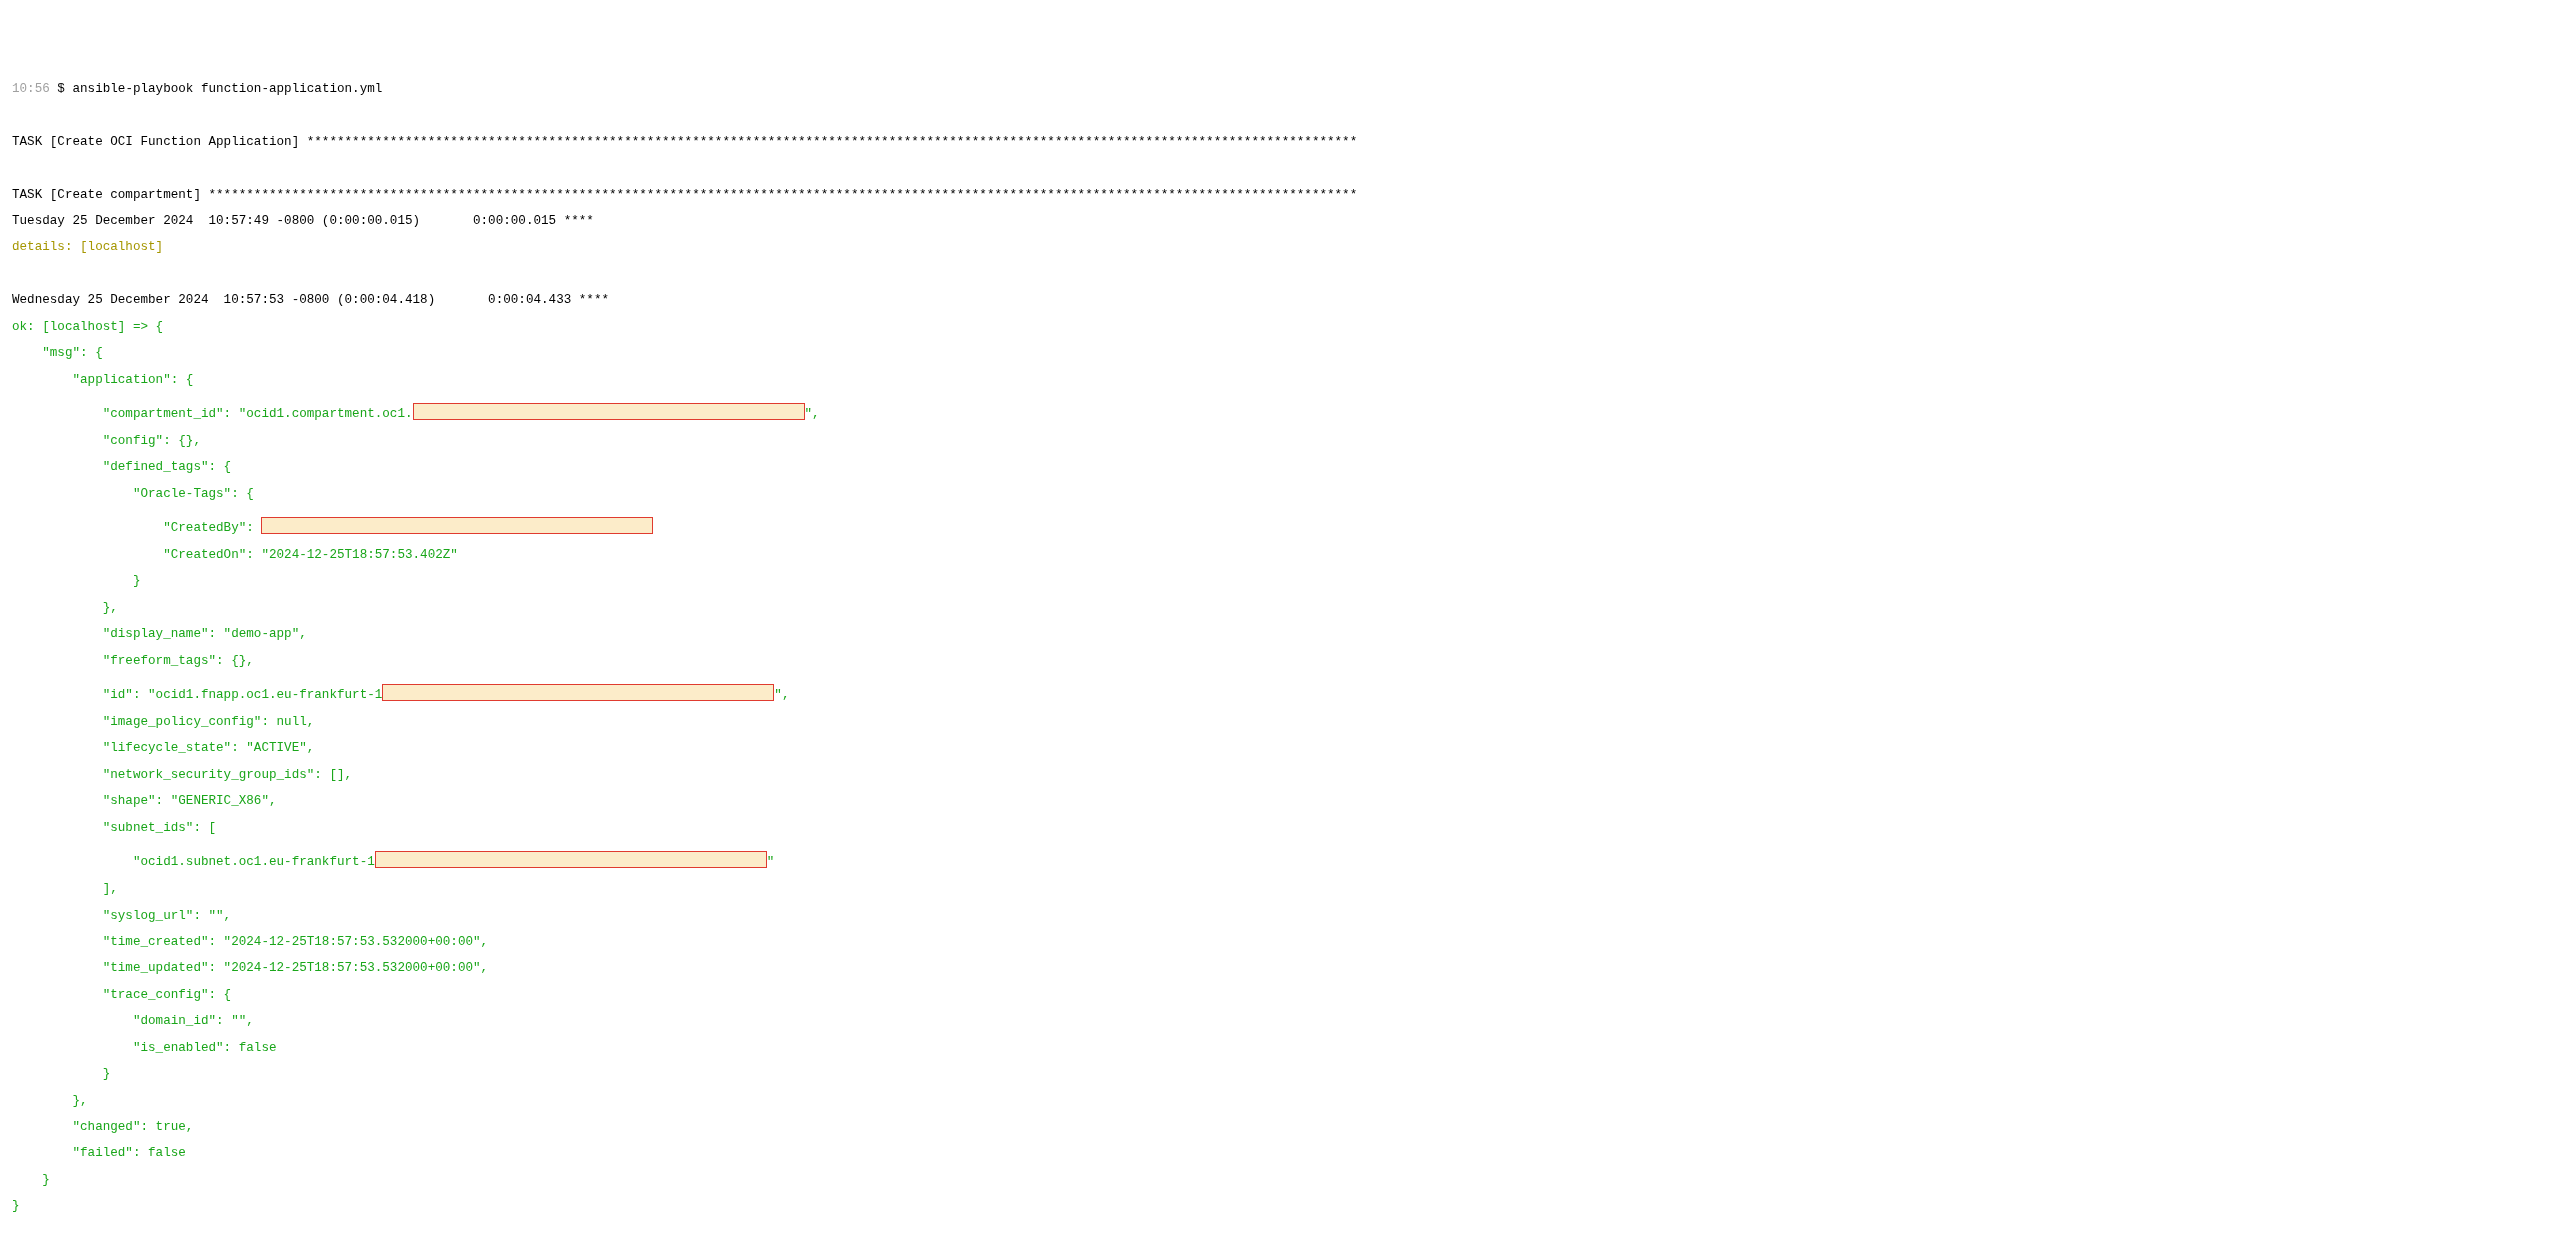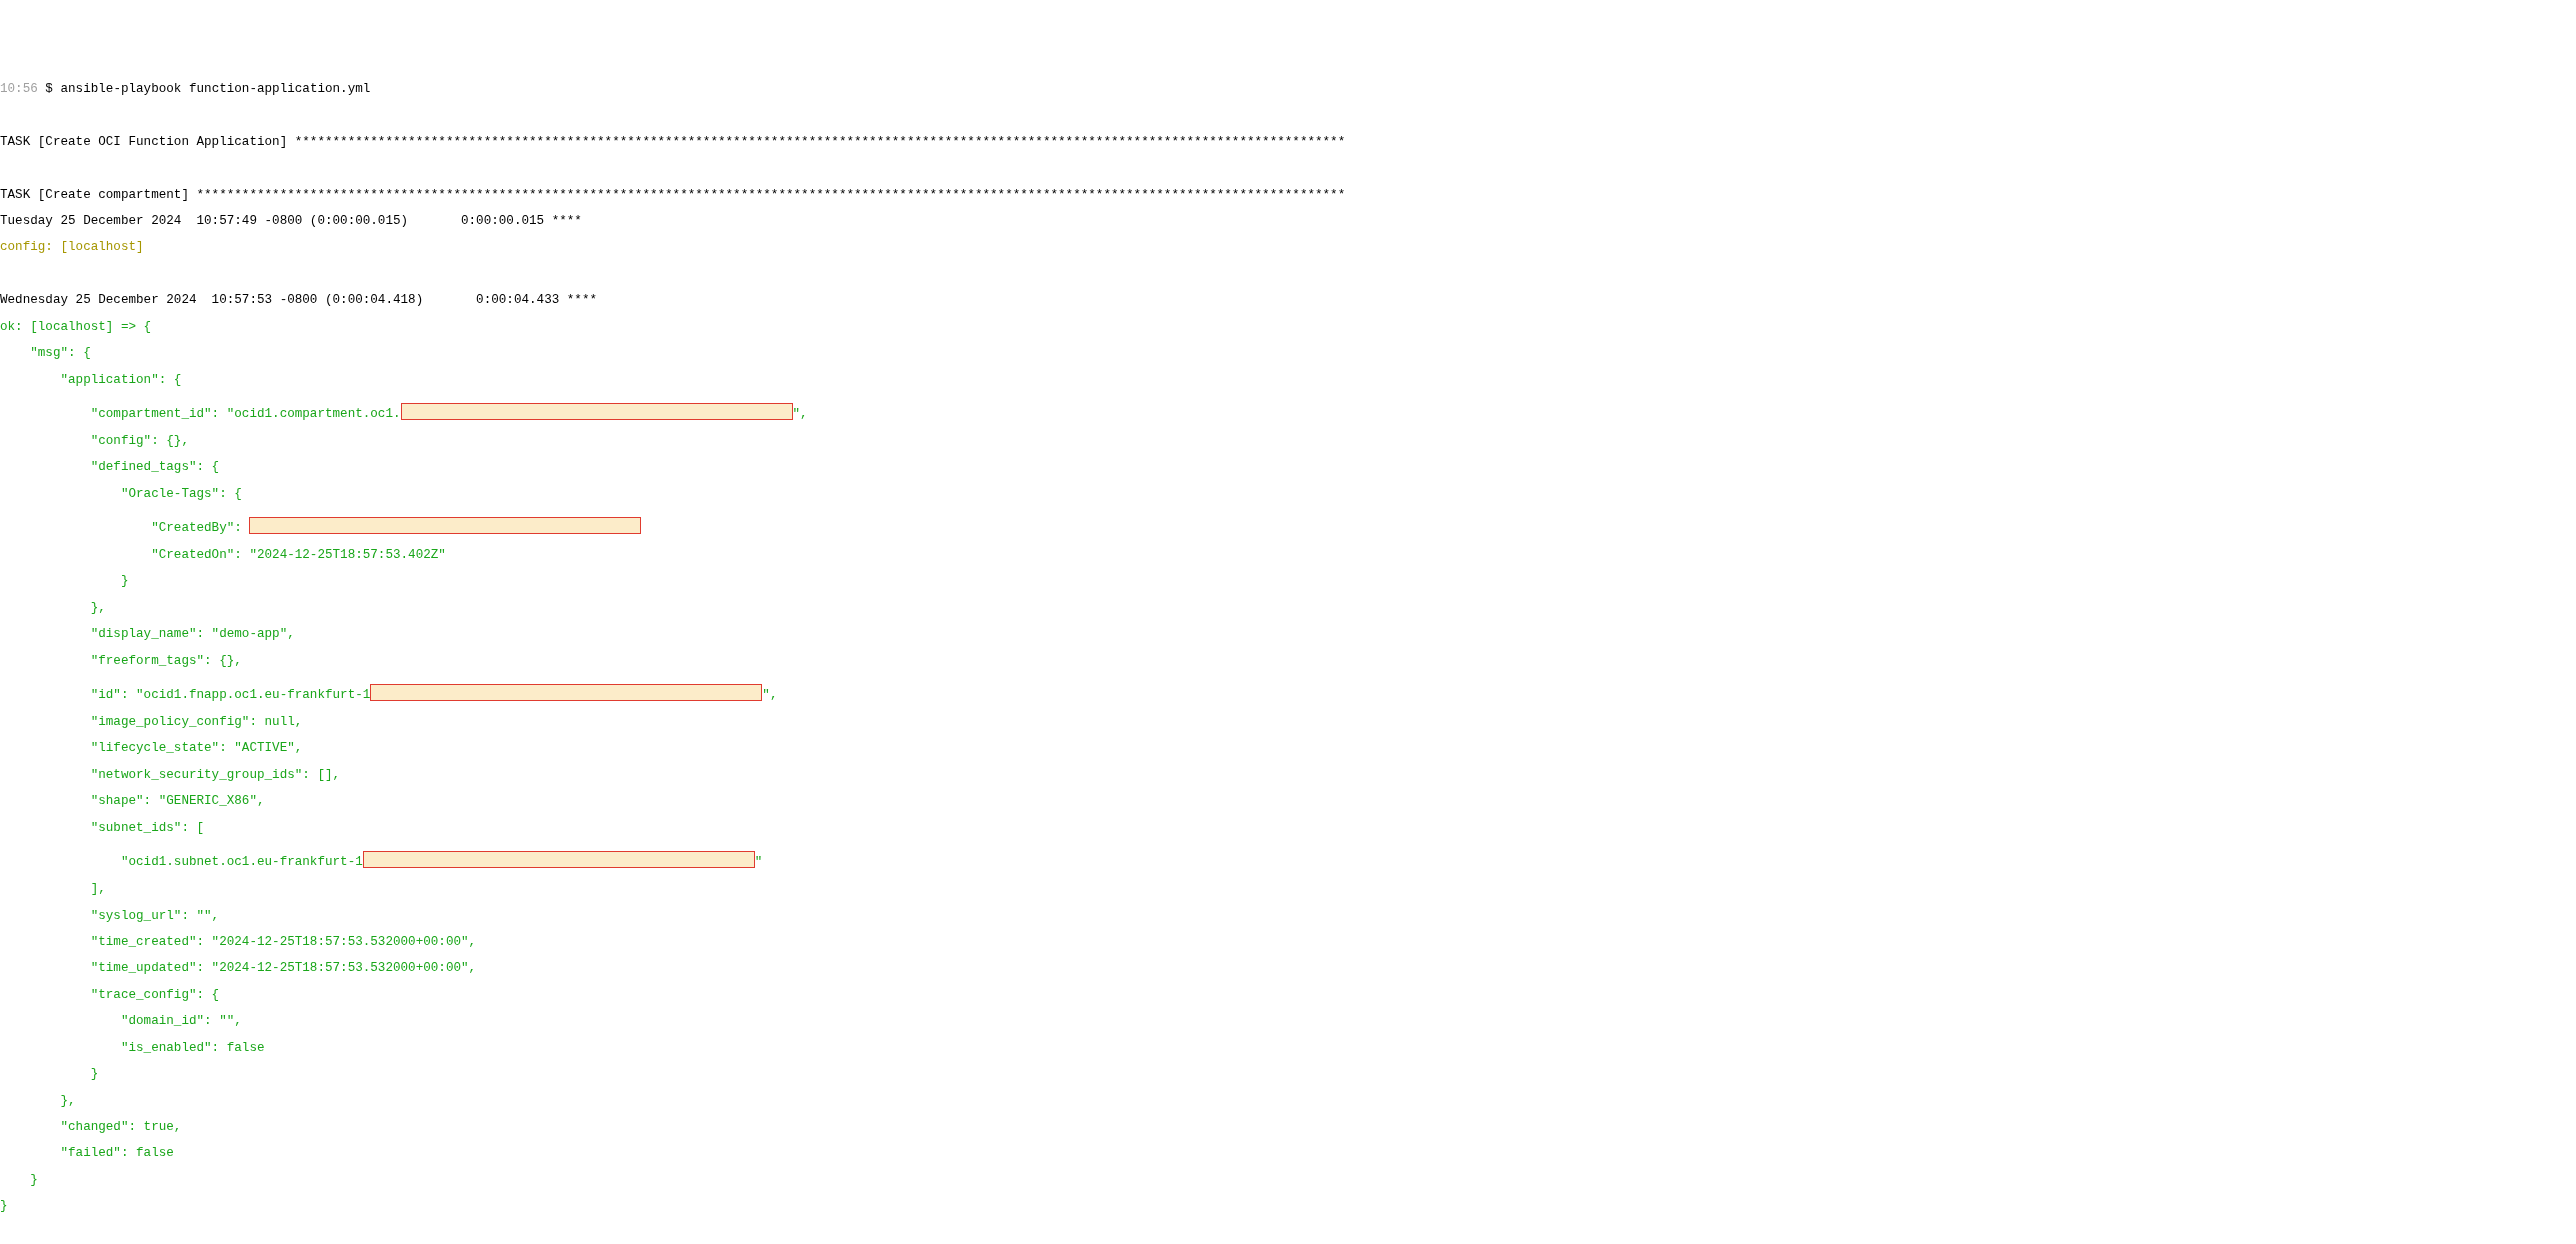--- a/index.html
+++ b/index.html
@@ -13,20 +13,21 @@
     white-space: pre;
     overflow-x: auto;
   }
   .term {
     padding: 3.5px 0 0 0;
     width: 2576px;
   }
   .line {
     position: relative;
     min-height: 13px;
+    margin-left: 12px;
   }
   .gray   { color: #a0a0a0; }
   .yellow { color: #a59600; }
   .green  { color: #1aa61a; font-family: Liberation Mono, monospace; }
   .redact {
     display: inline-block;
     position: relative;
     top: 2.6px;
     height: 17.4px;
     background: #fcecc9;
@@ -39,21 +40,21 @@
 
 
 
 <div class="term">
 <div class="line"><span class="gray">10:56</span> <span>$</span> <span>ansible-playbook function-application.yml</span></div>
 <div class="line">&nbsp;</div>
 <div class="line" id="play-line">TASK [Create OCI Function Application] *******************************************************************************************************************************************</div>
 <div class="line">&nbsp;</div>
 <div class="line" id="task1-line">TASK [Create compartment] ********************************************************************************************************************************************************</div>
 <div class="line">Tuesday 25 December 2024  10:57:49 -0800 (0:00:00.015)       0:00:00.015 ****</div>
-<div class="line yellow">config: [localhost]</div>
+<div class="line yellow">details: [localhost]</div>
 <div class="line">&nbsp;</div>
 <div class="line">Wednesday 25 December 2024  10:57:53 -0800 (0:00:04.418)       0:00:04.433 ****</div>
 <div class="line green">ok: [localhost] =&gt; {</div>
 <div class="line green">    "msg": {</div>
 <div class="line green">        "application": {</div>
 <div class="line"><span class="green">            "compartment_id": "ocid1.compartment.oc1.</span><span class="redact" style="width:392px"></span><span class="green">",</span></div>
 <div class="line green">            "config": {},</div>
 <div class="line green">            "defined_tags": {</div>
 <div class="line green">                "Oracle-Tags": {</div>
 <div class="line"><span class="green">                    "CreatedBy": </span><span class="redact" style="width:392px"></span></div>

